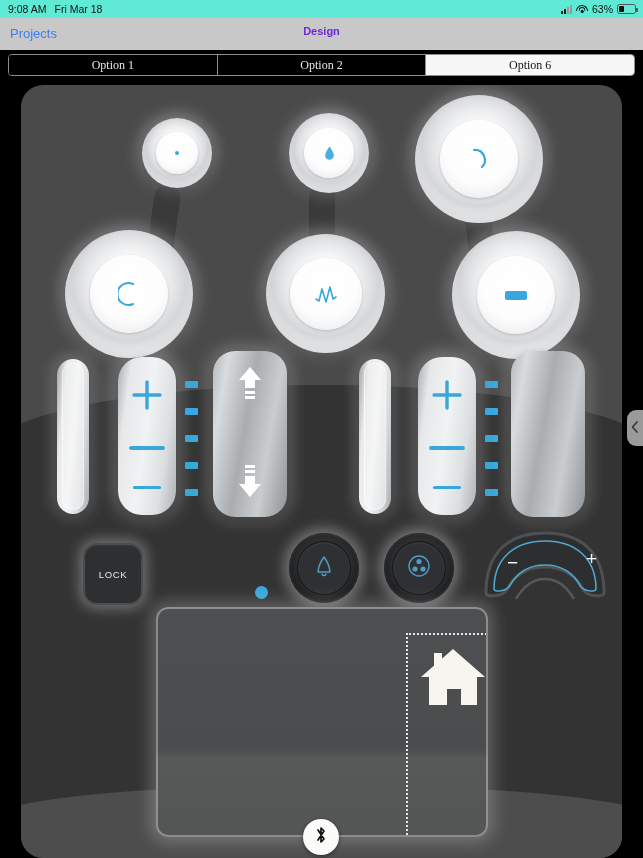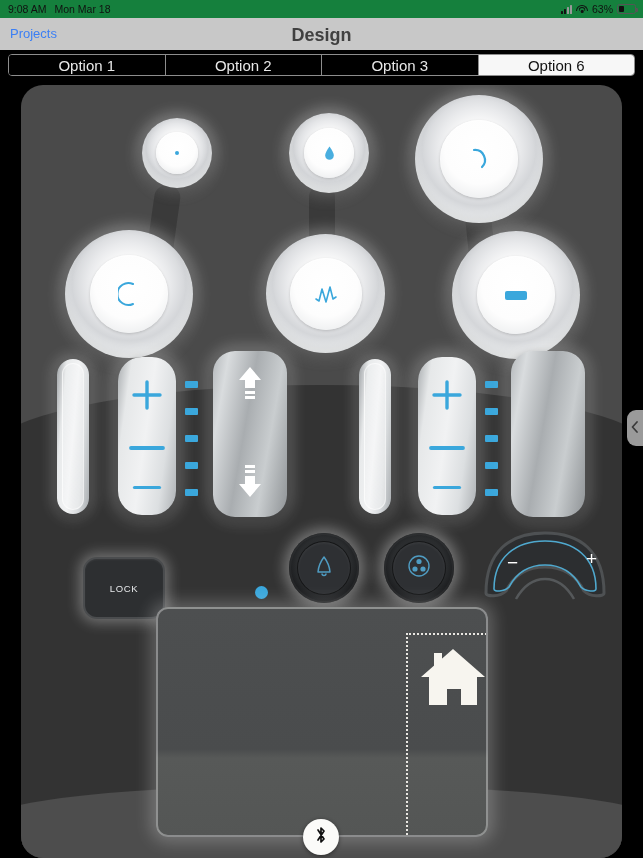--- a/index.html
+++ b/index.html
@@ -7,21 +7,21 @@
     width: 643px; height: 858px;
     background: #000;
     font-family: "Liberation Sans", sans-serif;
     overflow: hidden;
   }
   #app { position: relative; width: 643px; height: 858px; background: #000; }
 
   
   .statusbar {
     position: absolute; top: 0; left: 0; width: 643px; height: 18px;
-    background: #15803d; color: #111;
+    background: #5eead4; color: #111;
     font-size: 10.5px; display: flex; align-items: center;
   }
   .sb-left { position: absolute; left: 8px; display: flex; gap: 8px; align-items: center; }
   .sb-right { position: absolute; right: 7px; display: flex; gap: 4px; align-items: center; }
   .sig { display: inline-flex; align-items: flex-end; gap: 1px; height: 9px; }
   .sig i { width: 2px; background: #111; display: block; border-radius: .5px; }
   .sig i:nth-child(1){height:3px} .sig i:nth-child(2){height:5px}
   .sig i:nth-child(3){height:7px;background:#999} .sig i:nth-child(4){height:9px;background:#999}
   .wifi { position: relative; width: 12px; height: 9px; }
   .wifi span { position:absolute; left:50%; transform:translateX(-50%);
@@ -35,30 +35,30 @@
   .batt i { position:absolute; left:1px; top:1px; bottom:1px; width:30%; background:#111; border-radius:1px; }
 
   
   .navbar {
     position: absolute; top: 18px; left: 0; width: 643px; height: 32px;
     background: #c8c8c8;
     text-decoration: underline;
   }
   .nav-back { position:absolute; left:10px; top:8px; font-size:13px; color:#3b7ff5; }
   .nav-title { position:absolute; left:0; right:0; top:7px; text-align:center;
-    font-size:18px; color:#404040; font-weight:600; }
+    font-size:11px; color:#6d28d9; font-weight:600; }
 
   
   .tabbar {
     position:absolute; top:54px; left:8px; width:627px; height:22px;
     display:flex; border:1px solid #8d8d8d; border-radius:4px; overflow:hidden;
     background:#000;
   }
   .tab { flex:1; display:flex; align-items:center; justify-content:center;
-    font-size:15px; color:#e8e8e8; border-right:1px solid #8d8d8d; background:#000; }
+    font-size:12px; color:#e8e8e8; border-right:1px solid #8d8d8d; background:#000;font-family:Liberation Serif, serif; }
   .tab:last-child { border-right:none; }
   .tab.active { background:#f7f7f7; color:#111; }
 
   
   .device {
     position:absolute; left:21px; top:85px; width:601px; height:773px;
     background:#4a4a4a; border-radius:22px; overflow:hidden;
   }
   
   .dark-mass {
@@ -156,21 +156,21 @@
     display:flex; align-items:center; justify-content:center; }
 </style>
 </head>
 <body>
 
 <div id="app">
 
   <div class="statusbar">
     <div class="sb-left">
       <span>9:08 AM</span>
-      <span>Mon Mar 18</span>
+      <span>Fri Mar 18</span>
     </div>
     <div class="sb-right">
       <span class="sig">
           <i></i>
           <i></i>
           <i></i>
           <i></i>
         </span>
       <span class="wifi">
           <span></span>
@@ -185,21 +185,20 @@
   </div>
 
   <div class="navbar">
     <div class="nav-back">Projects</div>
     <div class="nav-title">Design</div>
   </div>
 
   <div class="tabbar">
     <div class="tab">Option 1</div>
     <div class="tab">Option 2</div>
-    <div class="tab">Option 3</div>
     <div class="tab active">Option 6</div>
   </div>
 
   <div class="device">
 
     <div class="dark-mass"></div>
     <div class="dark-mass2"></div>
 
     <div class="stem" style="left:128px; top:100px; width:26px; height:100px; border-radius:12px; transform:rotate(8deg);"></div>
     <div class="stem" style="left:288px; top:100px; width:26px; height:100px; border-radius:12px;"></div>
@@ -335,21 +334,21 @@
     <div class="dashcol" style="left:464px; top:296px; width:13px; height:115px;">
       <span class="dash"></span>
       <span class="dash"></span>
       <span class="dash"></span>
       <span class="dash"></span>
       <span class="dash"></span>
     </div>
 
     <div class="pill-arrow" style="left:490px; top:266px; width:74px; height:166px;"></div>
 
-    <div class="sqbtn" style="left:62px; top:472px; width:82px; height:62px;">LOCK</div>
+    <div class="sqbtn" style="left:62px; top:458px; width:60px; height:62px;">LOCK</div>
 
 
     <div class="bluedot" style="left:234px; top:501px;"></div>
 
     <div class="rndbtn" style="left:268px; top:448px; width:70px; height:70px;">
       <div class="inner" style="width:52px;height:52px;">
         <span>
           <svg width="22" height="24" viewBox="0 0 22 24">
             <path d="M11 3 C8 7 5.5 12 5 18 L17 18 C16.5 12 14 7 11 3 Z" fill="none" stroke="#4f9cc2" stroke-width="1.5" stroke-linejoin="round"></path>
             <path d="M9 19.5 a2 2 0 0 0 4 0" fill="none" stroke="#4f9cc2" stroke-width="1.5"></path>

